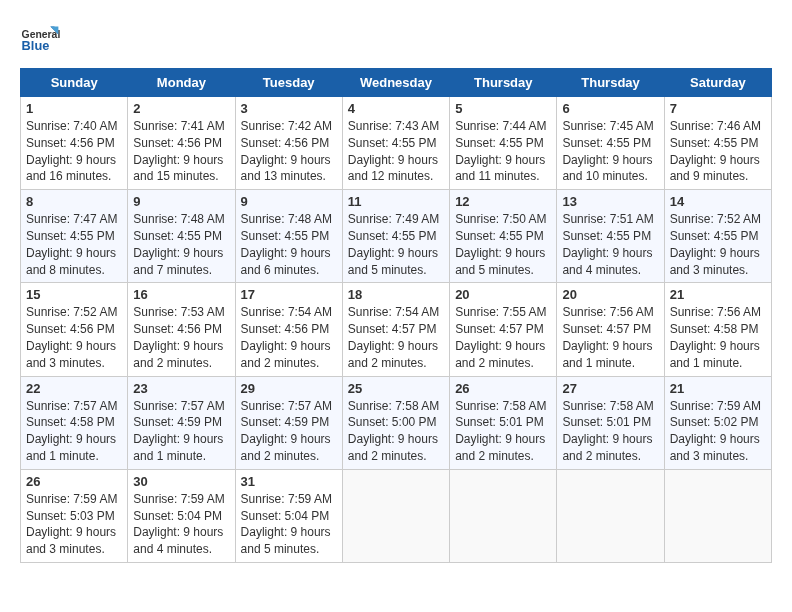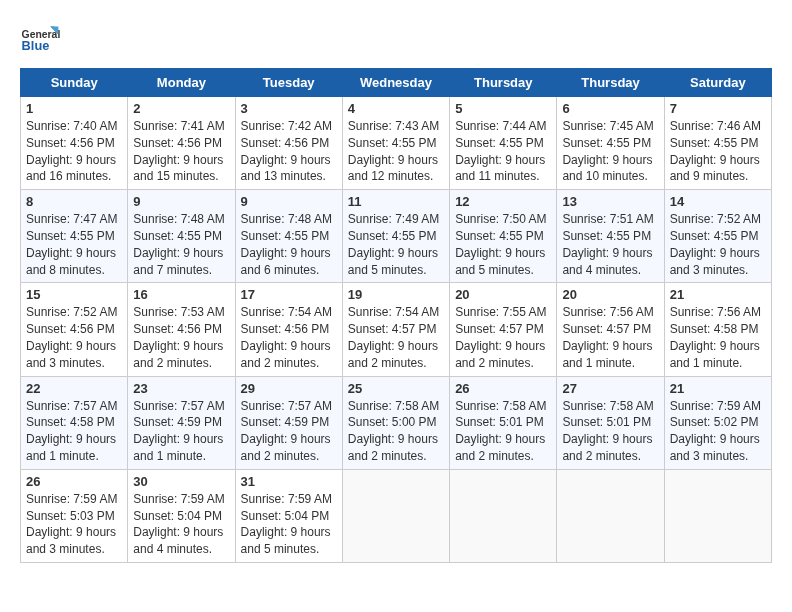--- a/index.html
+++ b/index.html
@@ -181,21 +181,21 @@
         </td>
         <td>
           <span class="day-number">16</span>
           <div class="day-info">Sunrise: 7:53 AM<br>Sunset: 4:56 PM<br>Daylight: 9 hours and 2 minutes.</div>
         </td>
         <td>
           <span class="day-number">17</span>
           <div class="day-info">Sunrise: 7:54 AM<br>Sunset: 4:56 PM<br>Daylight: 9 hours and 2 minutes.</div>
         </td>
         <td>
-          <span class="day-number">19</span>
+          <span class="day-number">18</span>
           <div class="day-info">Sunrise: 7:54 AM<br>Sunset: 4:57 PM<br>Daylight: 9 hours and 2 minutes.</div>
         </td>
         <td>
           <span class="day-number">20</span>
           <div class="day-info">Sunrise: 7:55 AM<br>Sunset: 4:57 PM<br>Daylight: 9 hours and 2 minutes.</div>
         </td>
         <td>
           <span class="day-number">20</span>
           <div class="day-info">Sunrise: 7:56 AM<br>Sunset: 4:57 PM<br>Daylight: 9 hours and 1 minute.</div>
         </td>

